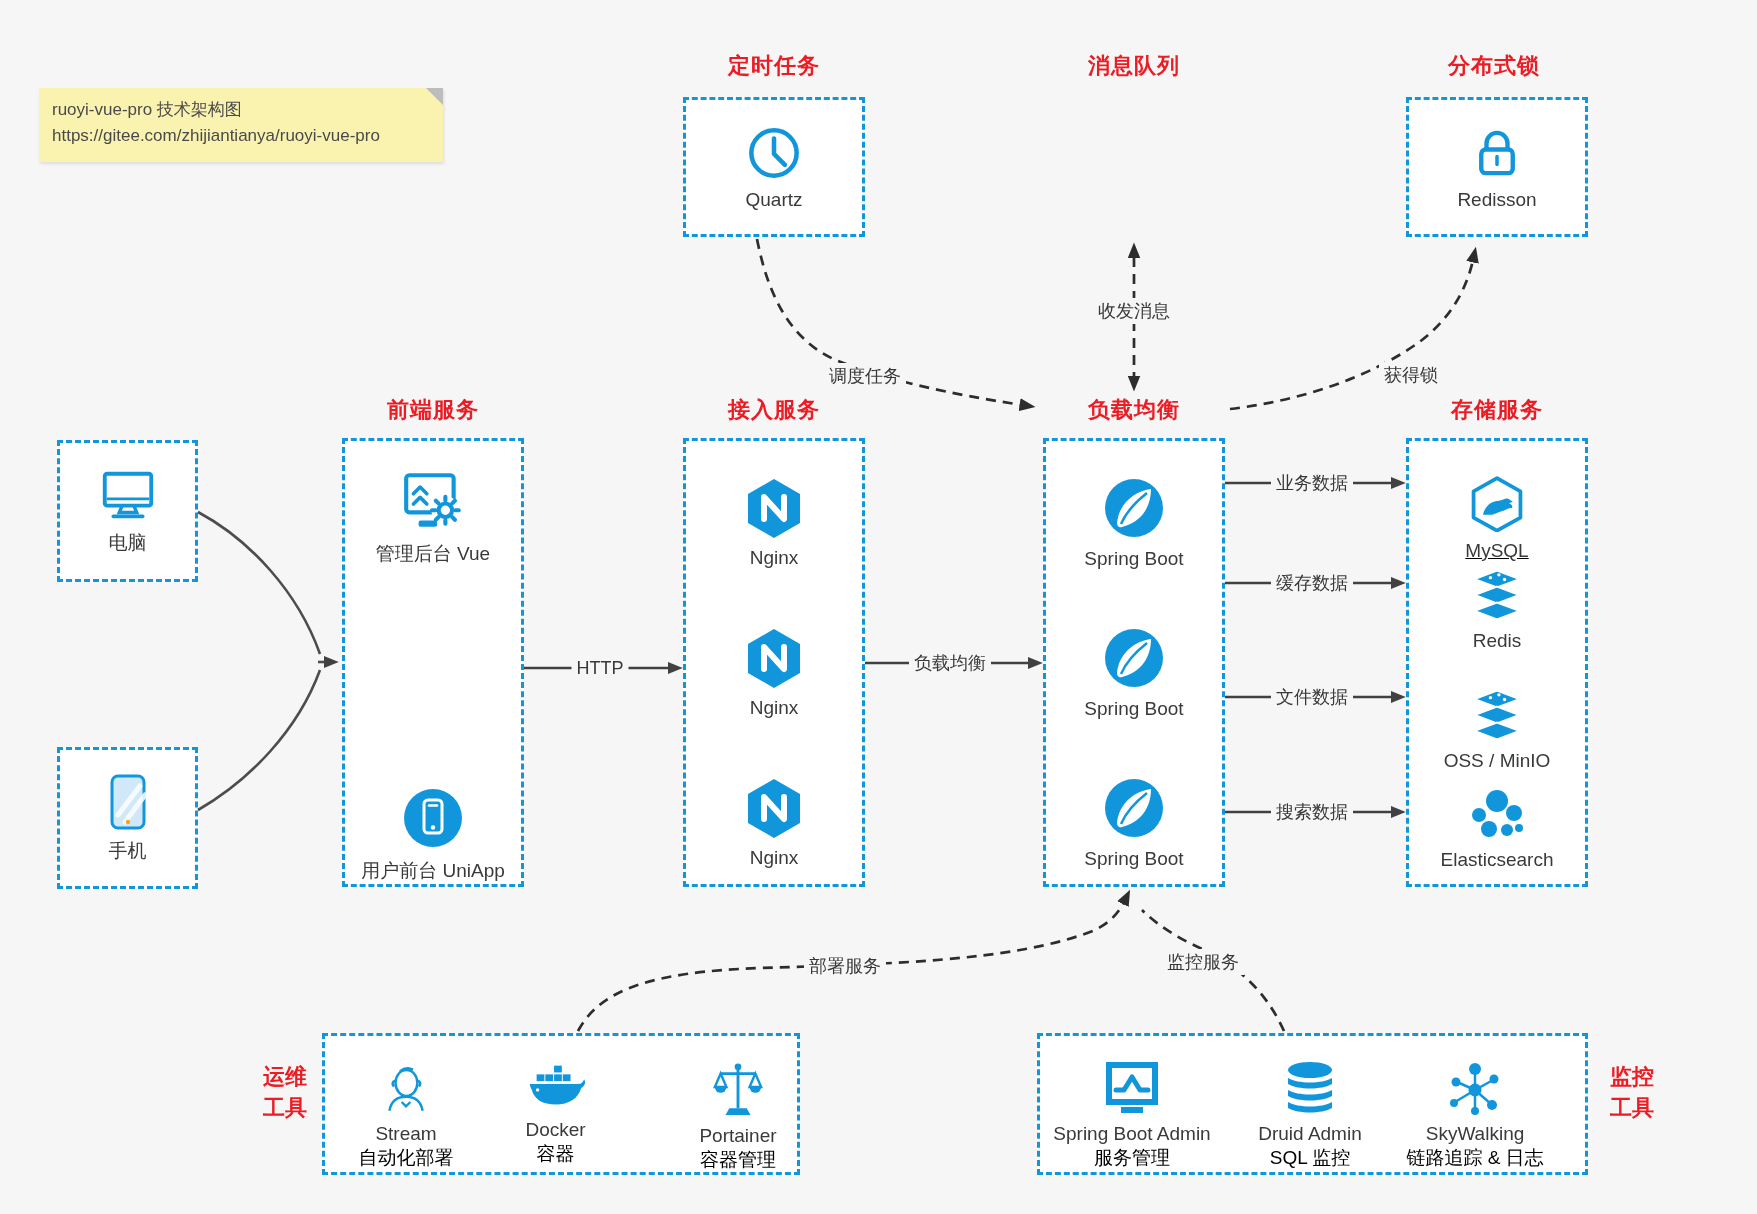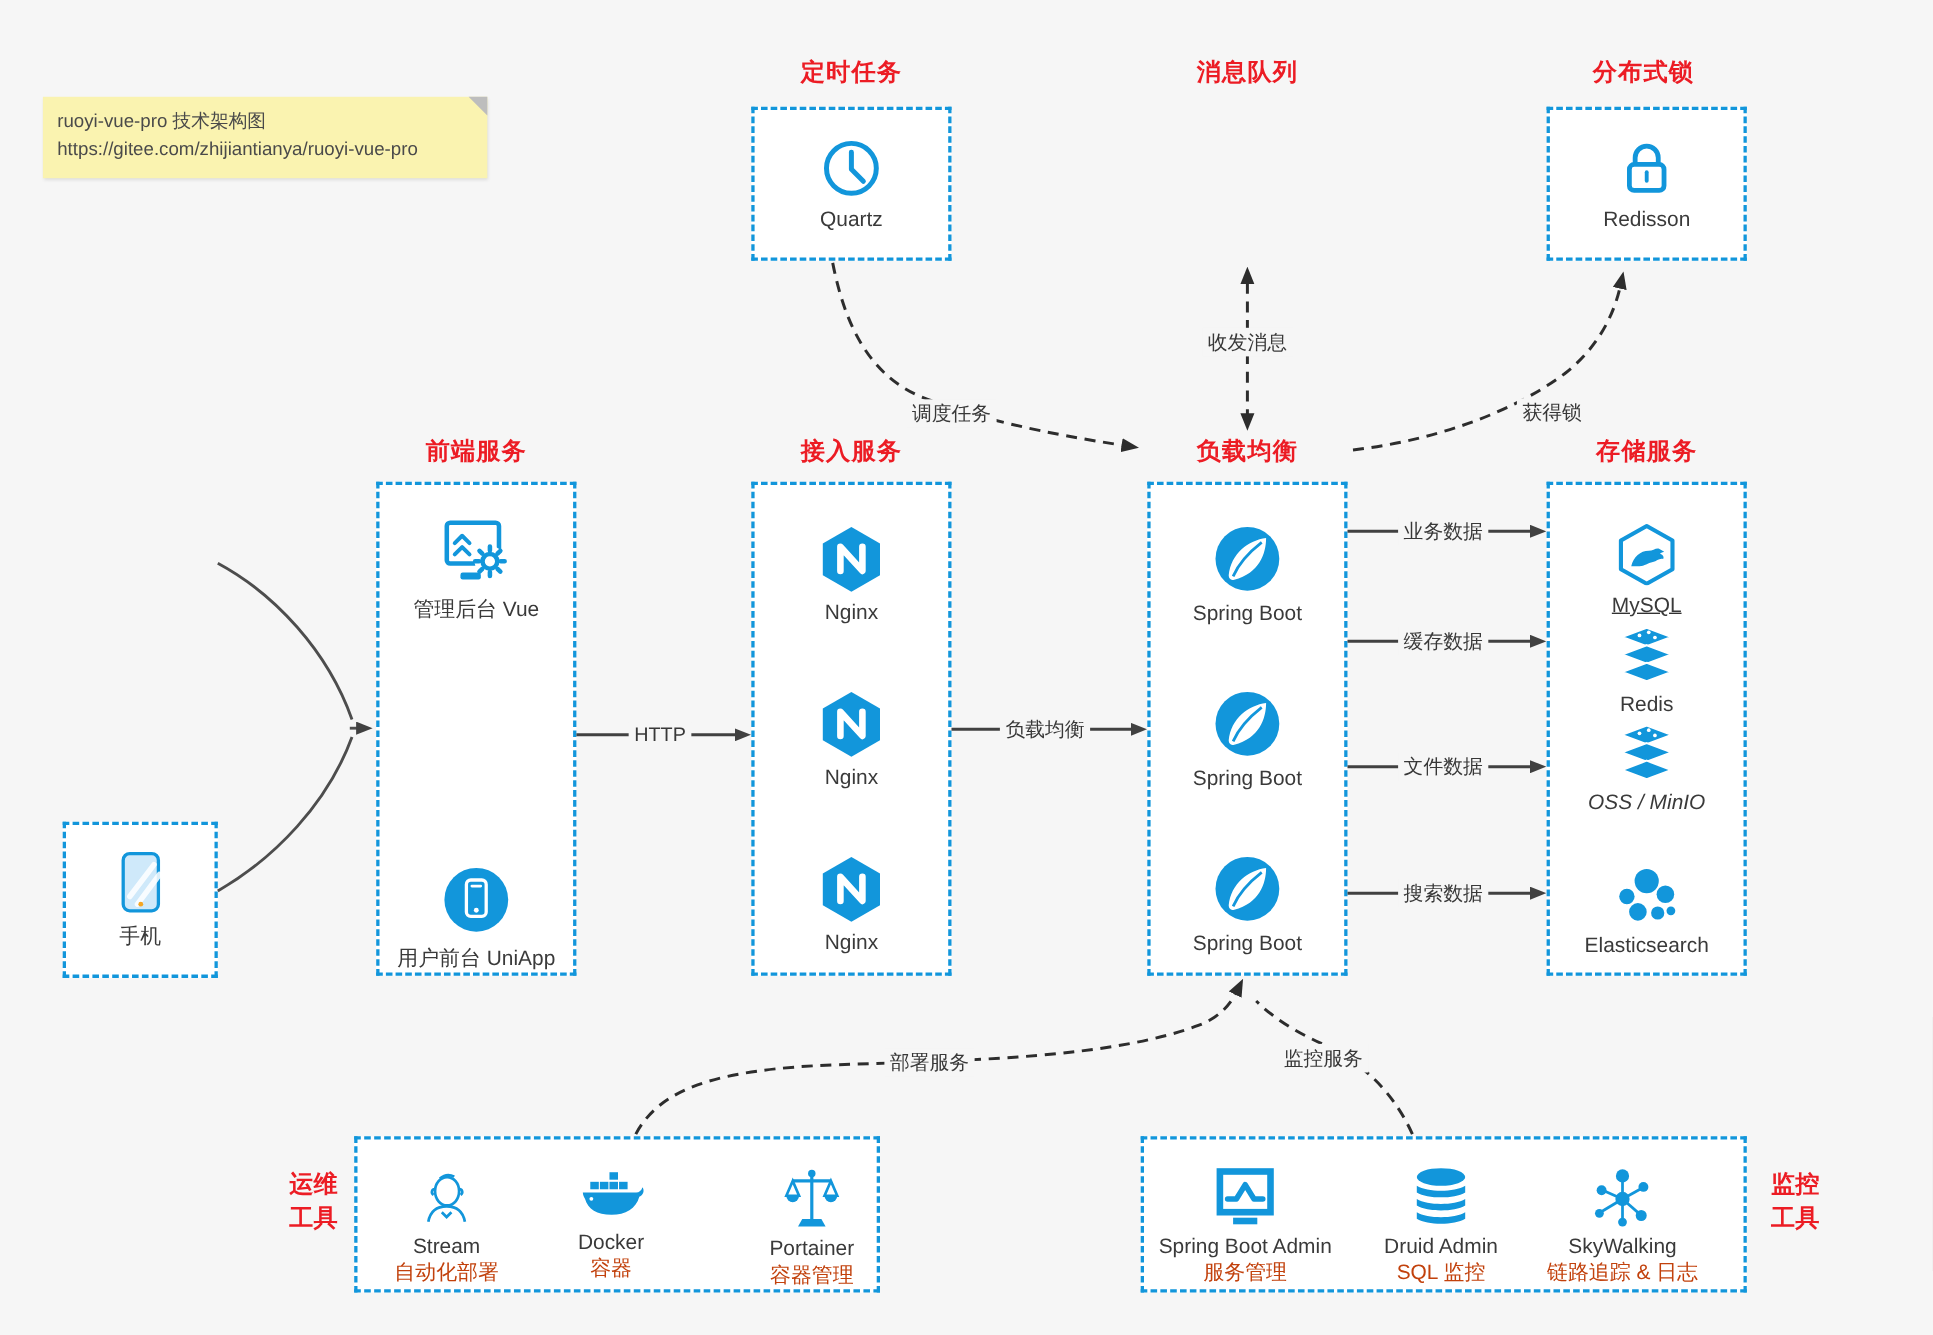--- a/index.html
+++ b/index.html
@@ -11,21 +11,21 @@
                transform:translate(-50%,-50%);z-index:6;letter-spacing:1px;}
   .side-title{position:absolute;color:#ec1c24;font-size:22px;font-weight:bold;line-height:31px;
               text-align:center;transform:translate(-50%,-50%);z-index:6;}
   .node{position:absolute;left:0;width:100%;text-align:center;}
   .node .lbl{margin-top:8px;font-size:19px;color:#3a3a3a;}
   .cnode{position:absolute;left:0;top:0;width:100%;height:100%;display:flex;flex-direction:column;
          align-items:center;justify-content:center;gap:7px;}
   .cnode .lbl{font-size:19px;color:#3a3a3a;}
   .hnode{position:absolute;top:24px;text-align:center;}
   .hnode .lbl{margin-top:6px;font-size:19px;color:#3a3a3a;line-height:24px;}
-  .hnode .sub{font-size:19px;color:#c2410c;line-height:24px;}
+  .hnode .sub{font-size:19px;color:#000000;line-height:24px;}
   .edge-label{position:absolute;transform:translate(-50%,-50%);background:#f6f6f6;padding:1px 5px;
               font-size:18px;color:#383838;white-space:nowrap;z-index:7;}
   .note{position:absolute;left:39px;top:88px;width:404px;height:74px;background:#faf3b0;z-index:3;
         box-sizing:border-box;padding:9px 0 0 13px;font-size:17px;color:#4a4a4a;line-height:26px;
         box-shadow:1px 2px 3px rgba(0,0,0,.10);}
   .note::after{content:"";position:absolute;top:0;right:0;width:0;height:0;
                border-left:17px solid transparent;border-top:17px solid #bdbdbd;}
   .ic svg{display:inline-block;vertical-align:top;}
 </style>
 </head>
@@ -73,20 +73,33 @@
         <svg width="56" height="58" viewBox="0 0 64 64">
             <path d="M20 28 v-7 a12 12 0 0 1 24 0 v7" fill="none" stroke="#1296db" stroke-width="5"></path>
             <rect x="14" y="28" width="36" height="27" rx="5" fill="none" stroke="#1296db" stroke-width="5"></rect>
             <path d="M32 36 v9" stroke="#1296db" stroke-width="4" stroke-linecap="round"></path>
           </svg>
       </span>
       <div class="lbl">Redisson</div>
     </div>
   </div>
 
+  <div class="dash-box" style="left:57px;top:440px;width:141px;height:142px;">
+    <div class="cnode">
+      <span class="ic">
+        <svg width="62" height="56" viewBox="0 0 64 56">
+            <rect x="8" y="6" width="48" height="33" rx="2.5" fill="none" stroke="#1296db" stroke-width="4"></rect>
+            <path d="M10 32 h44" stroke="#1296db" stroke-width="3"></path>
+            <path d="M26 39 l-3 7 h18 l-3 -7" fill="none" stroke="#1296db" stroke-width="3.5"></path>
+            <path d="M17 50 h30" stroke="#1296db" stroke-width="4" stroke-linecap="round"></path>
+          </svg>
+      </span>
+      <div class="lbl">电脑</div>
+    </div>
+  </div>
 
   <div class="dash-box" style="left:57px;top:747px;width:141px;height:142px;">
     <div class="cnode">
       <span class="ic">
         <svg width="44" height="58" viewBox="0 0 44 58">
             <rect x="6" y="3" width="32" height="52" rx="6" fill="#cfe9fa" stroke="#1296db" stroke-width="3"></rect>
             <path d="M12 42 L34 13 M19 49 L39 22" stroke="#ffffff" stroke-width="5" stroke-linecap="round" opacity="0.85"></path>
             <circle cx="22" cy="49" r="2.2" fill="#f5a623"></circle>
           </svg>
       </span>
@@ -202,21 +215,21 @@
               <path d="M32 19 L56 28 L32 37 L8 28 Z"></path>
               <path d="M32 36 L56 45 L32 54 L8 45 Z"></path>
             </g>
             <circle cx="25" cy="9.5" r="1.8" fill="#ffffff"></circle>
             <circle cx="34" cy="6.5" r="1.8" fill="#ffffff"></circle>
             <circle cx="40" cy="11.5" r="1.8" fill="#ffffff"></circle>
           </svg>
       </span>
       <div class="lbl">Redis</div>
     </div>
-    <div class="node" style="top:216px;font-style:italic;">
+    <div class="node" style="top:247px;">
       <span class="ic">
         <svg width="60" height="54" viewBox="0 0 64 56">
             <g fill="#1296db" stroke="#ffffff" stroke-width="2">
               <path d="M32 2 L56 11 L32 20 L8 11 Z"></path>
               <path d="M32 19 L56 28 L32 37 L8 28 Z"></path>
               <path d="M32 36 L56 45 L32 54 L8 45 Z"></path>
             </g>
             <circle cx="25" cy="9.5" r="1.8" fill="#ffffff"></circle>
             <circle cx="34" cy="6.5" r="1.8" fill="#ffffff"></circle>
             <circle cx="40" cy="11.5" r="1.8" fill="#ffffff"></circle>

